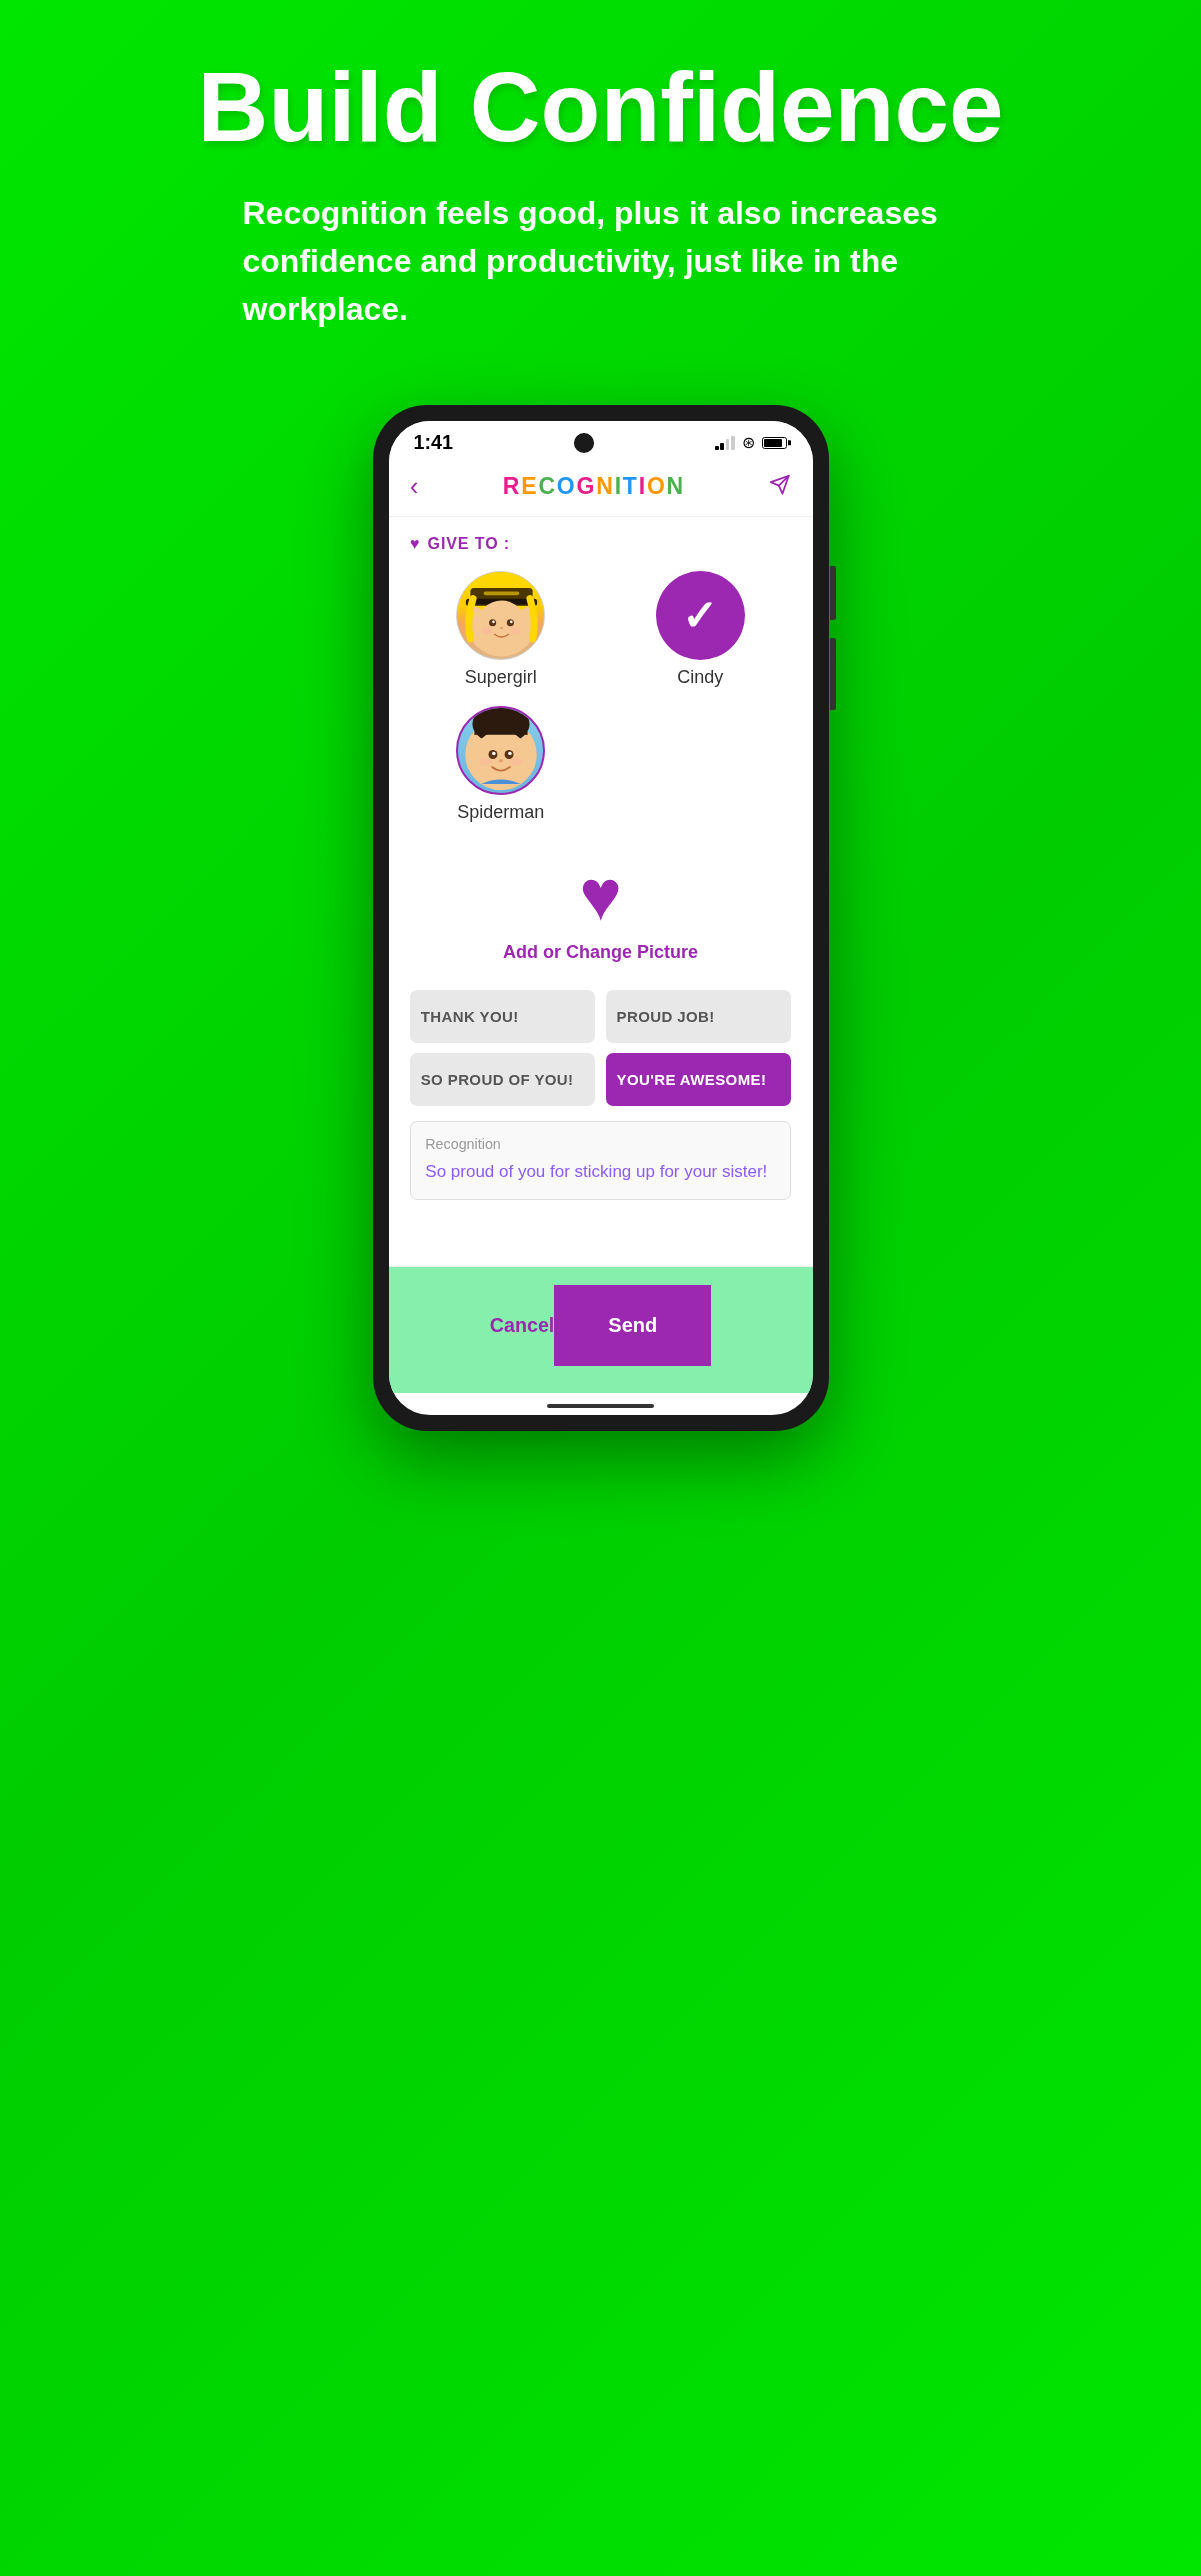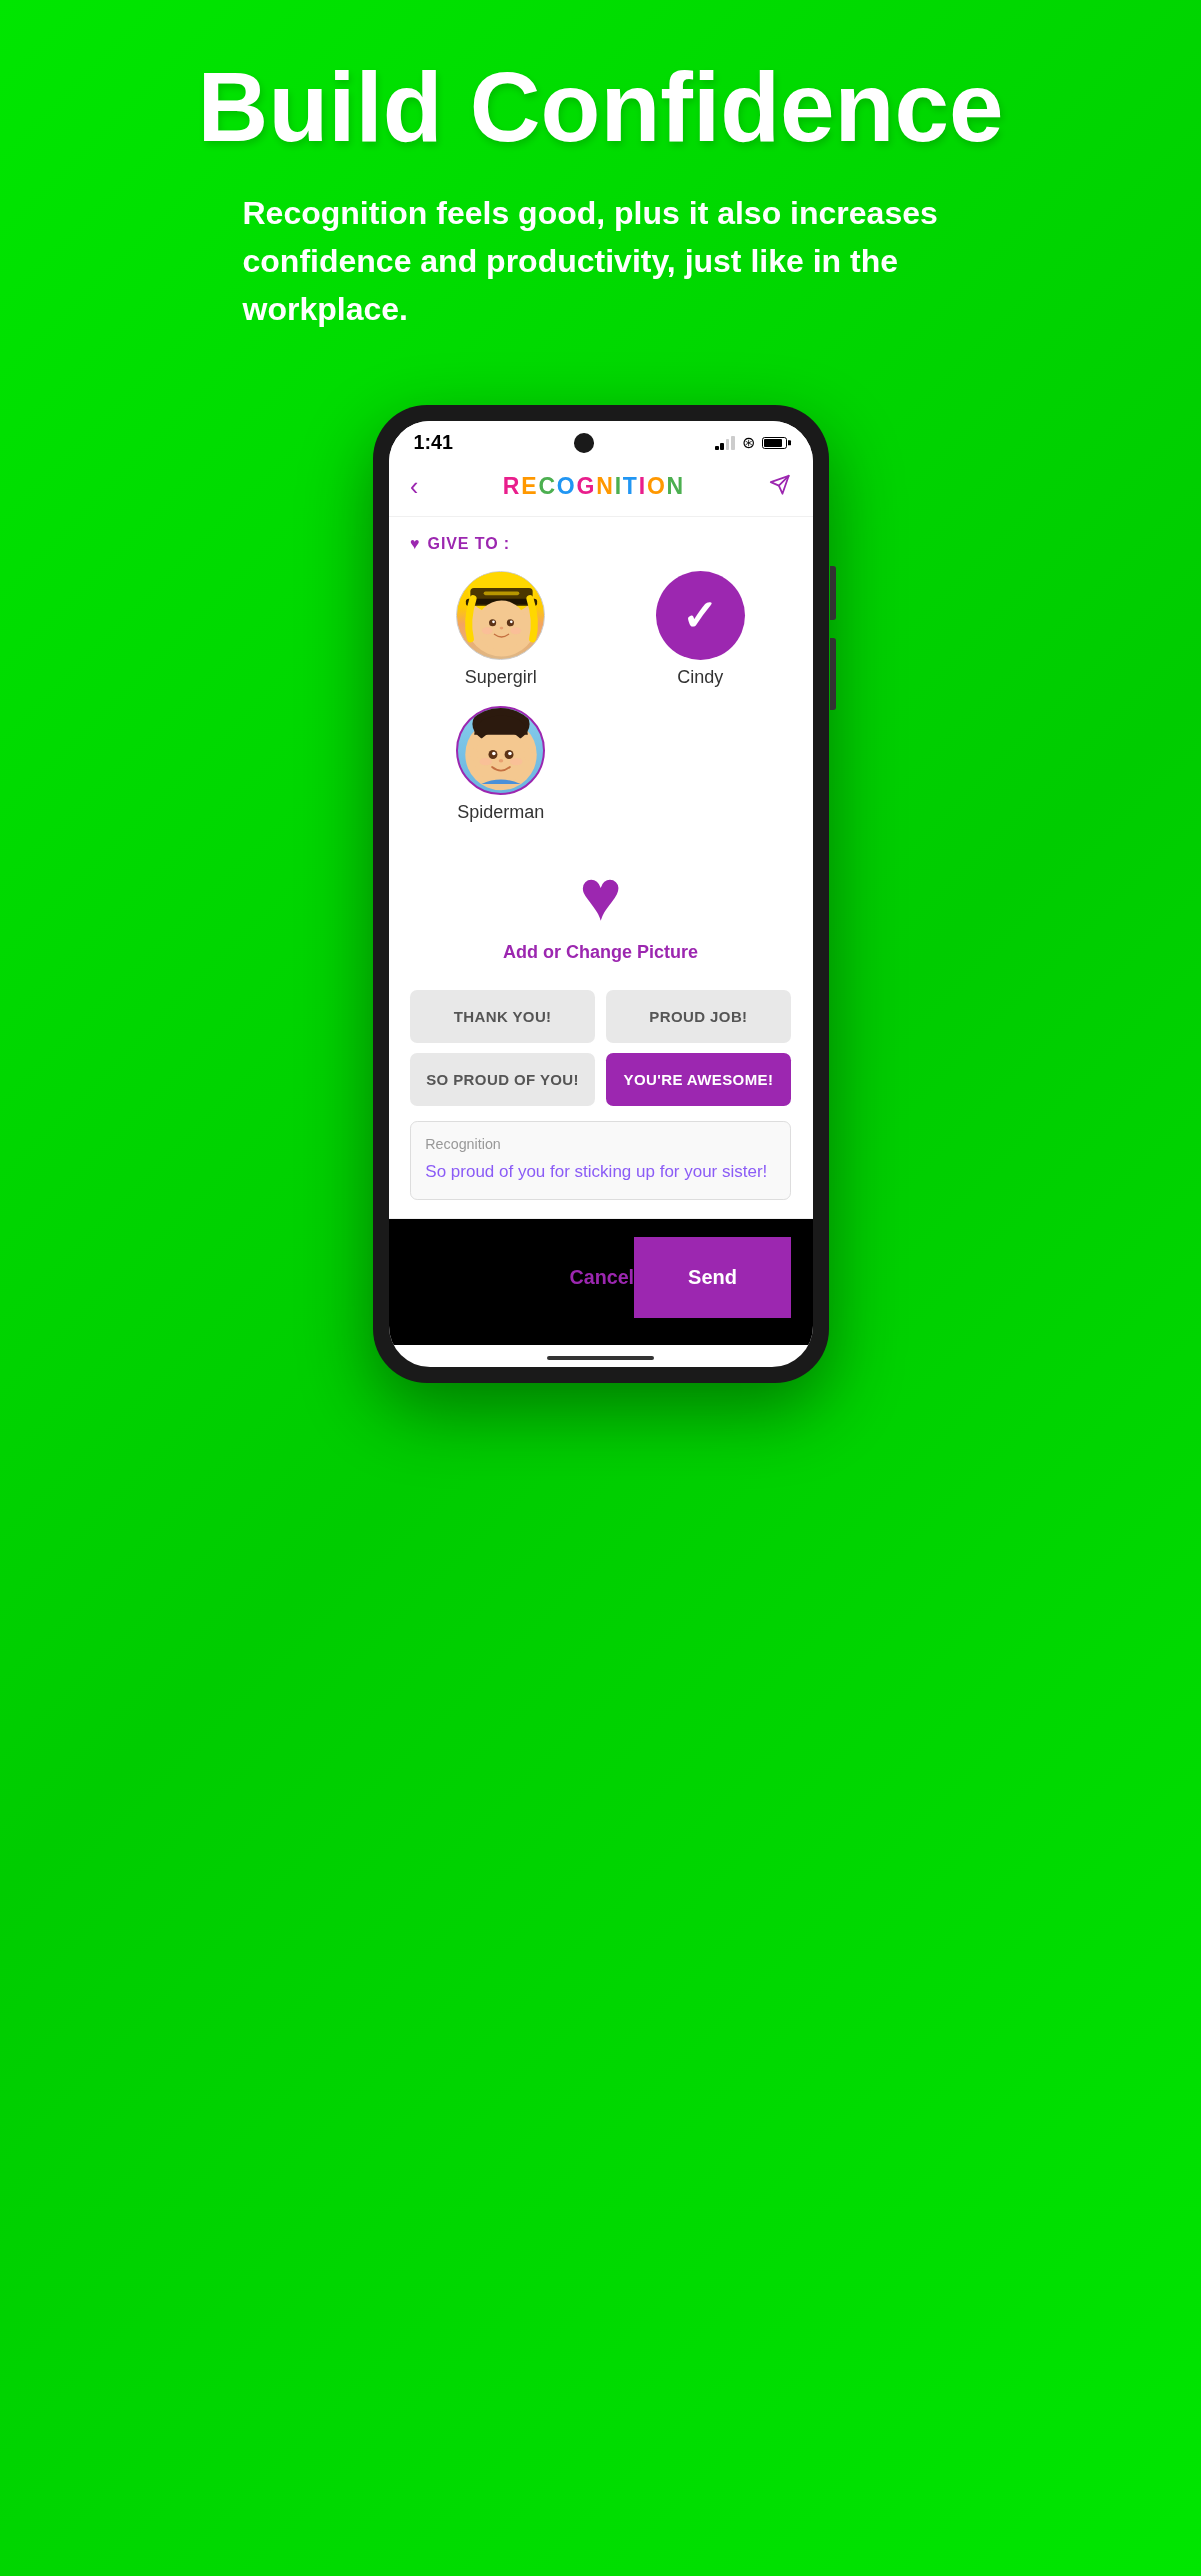--- a/index.html
+++ b/index.html
@@ -254,21 +254,21 @@
     }
 
     .msg-btn {
       padding: 18px 10.7px;
       border-radius: 7.2px;
       border: none;
       font-size: 15px;
       font-weight: 700;
       letter-spacing: 0.4px;
       cursor: pointer;
-      text-align: center;
+      text-align: left;
     }
 
     .msg-btn-gray {
       background: #e8e8e8;
       color: #555;
     }
 
     .msg-btn-purple {
       background: #9c27b0;
       color: white;
@@ -292,24 +292,25 @@
     .recognition-text {
       font-size: 17px;
       color: #8b5cf6;
       line-height: 1.5;
     }
 
     
     .bottom-bar {
       display: flex;
       align-items: center;
-      justify-content: flex-end;
+      justify-content: center;
       padding: 18px 21.5px 27px;
-      background: #000000;
+      background: #86efac;
       border-top: 0.9px solid #f0f0f0;
+      margin-top: 48px;
     }
 
     .cancel-btn {
       font-size: 19.7px;
       color: #9c27b0;
       font-weight: 600;
       cursor: pointer;
       background: none;
       border: none;
     }

